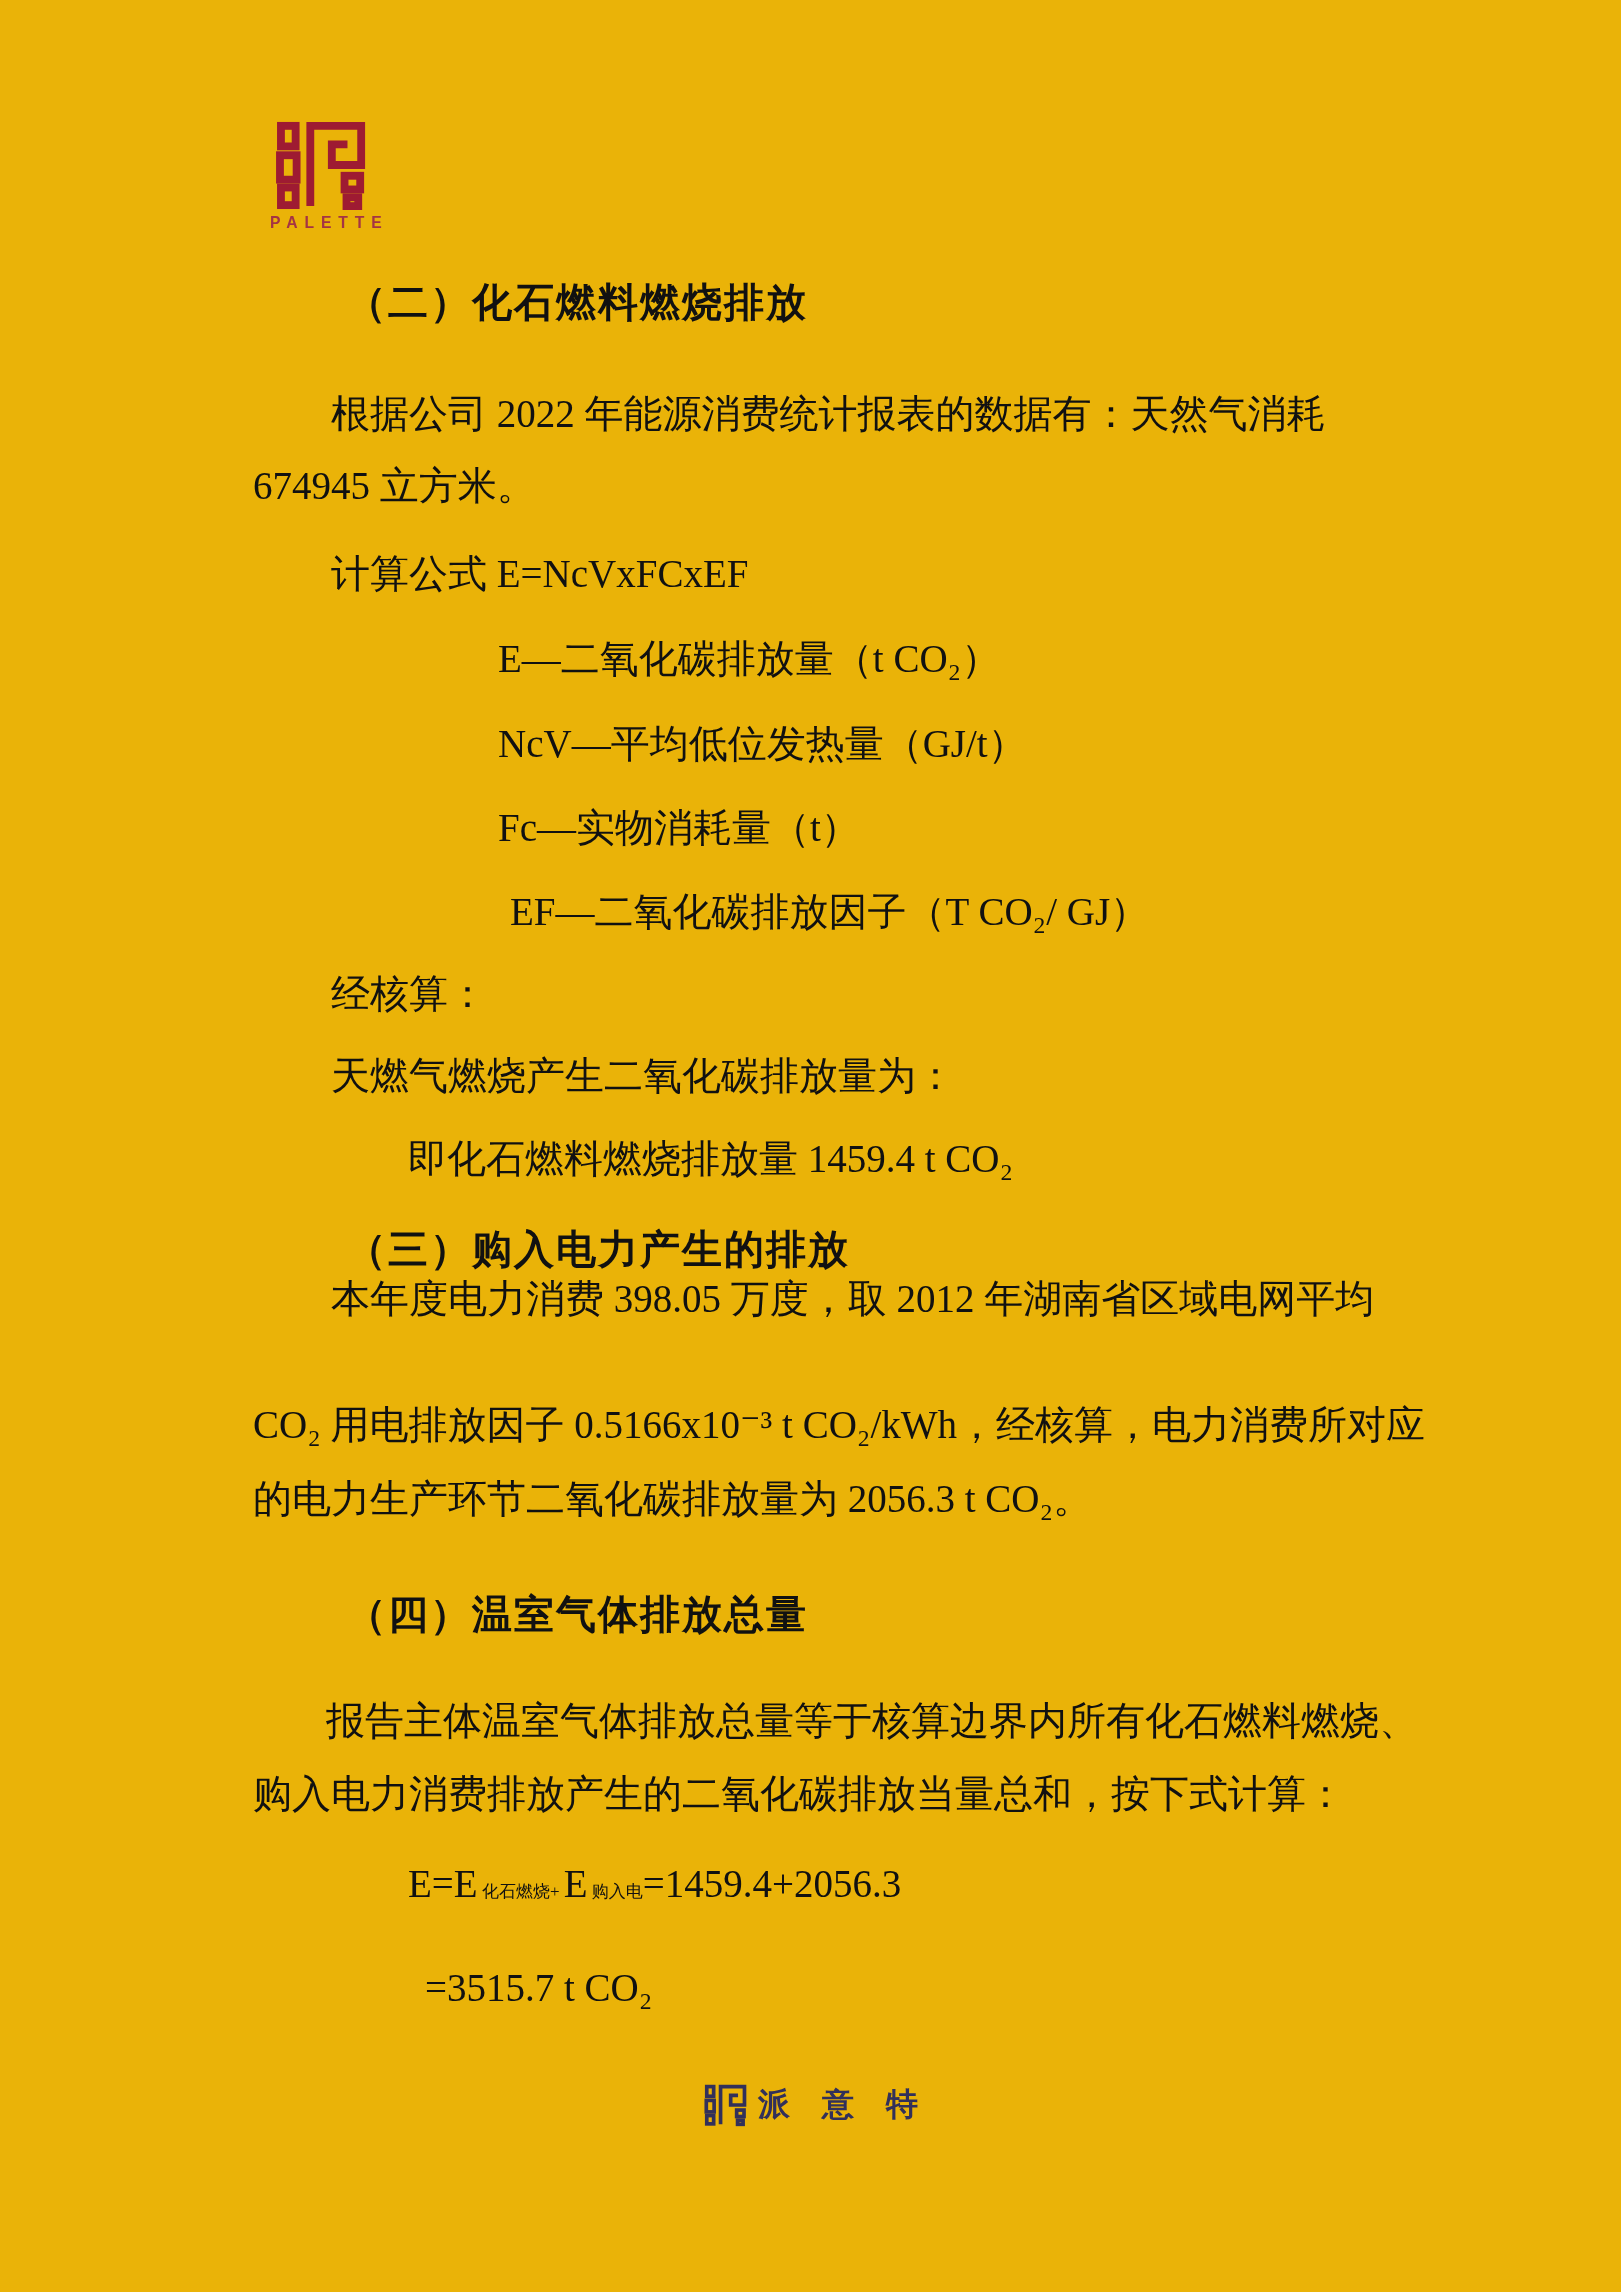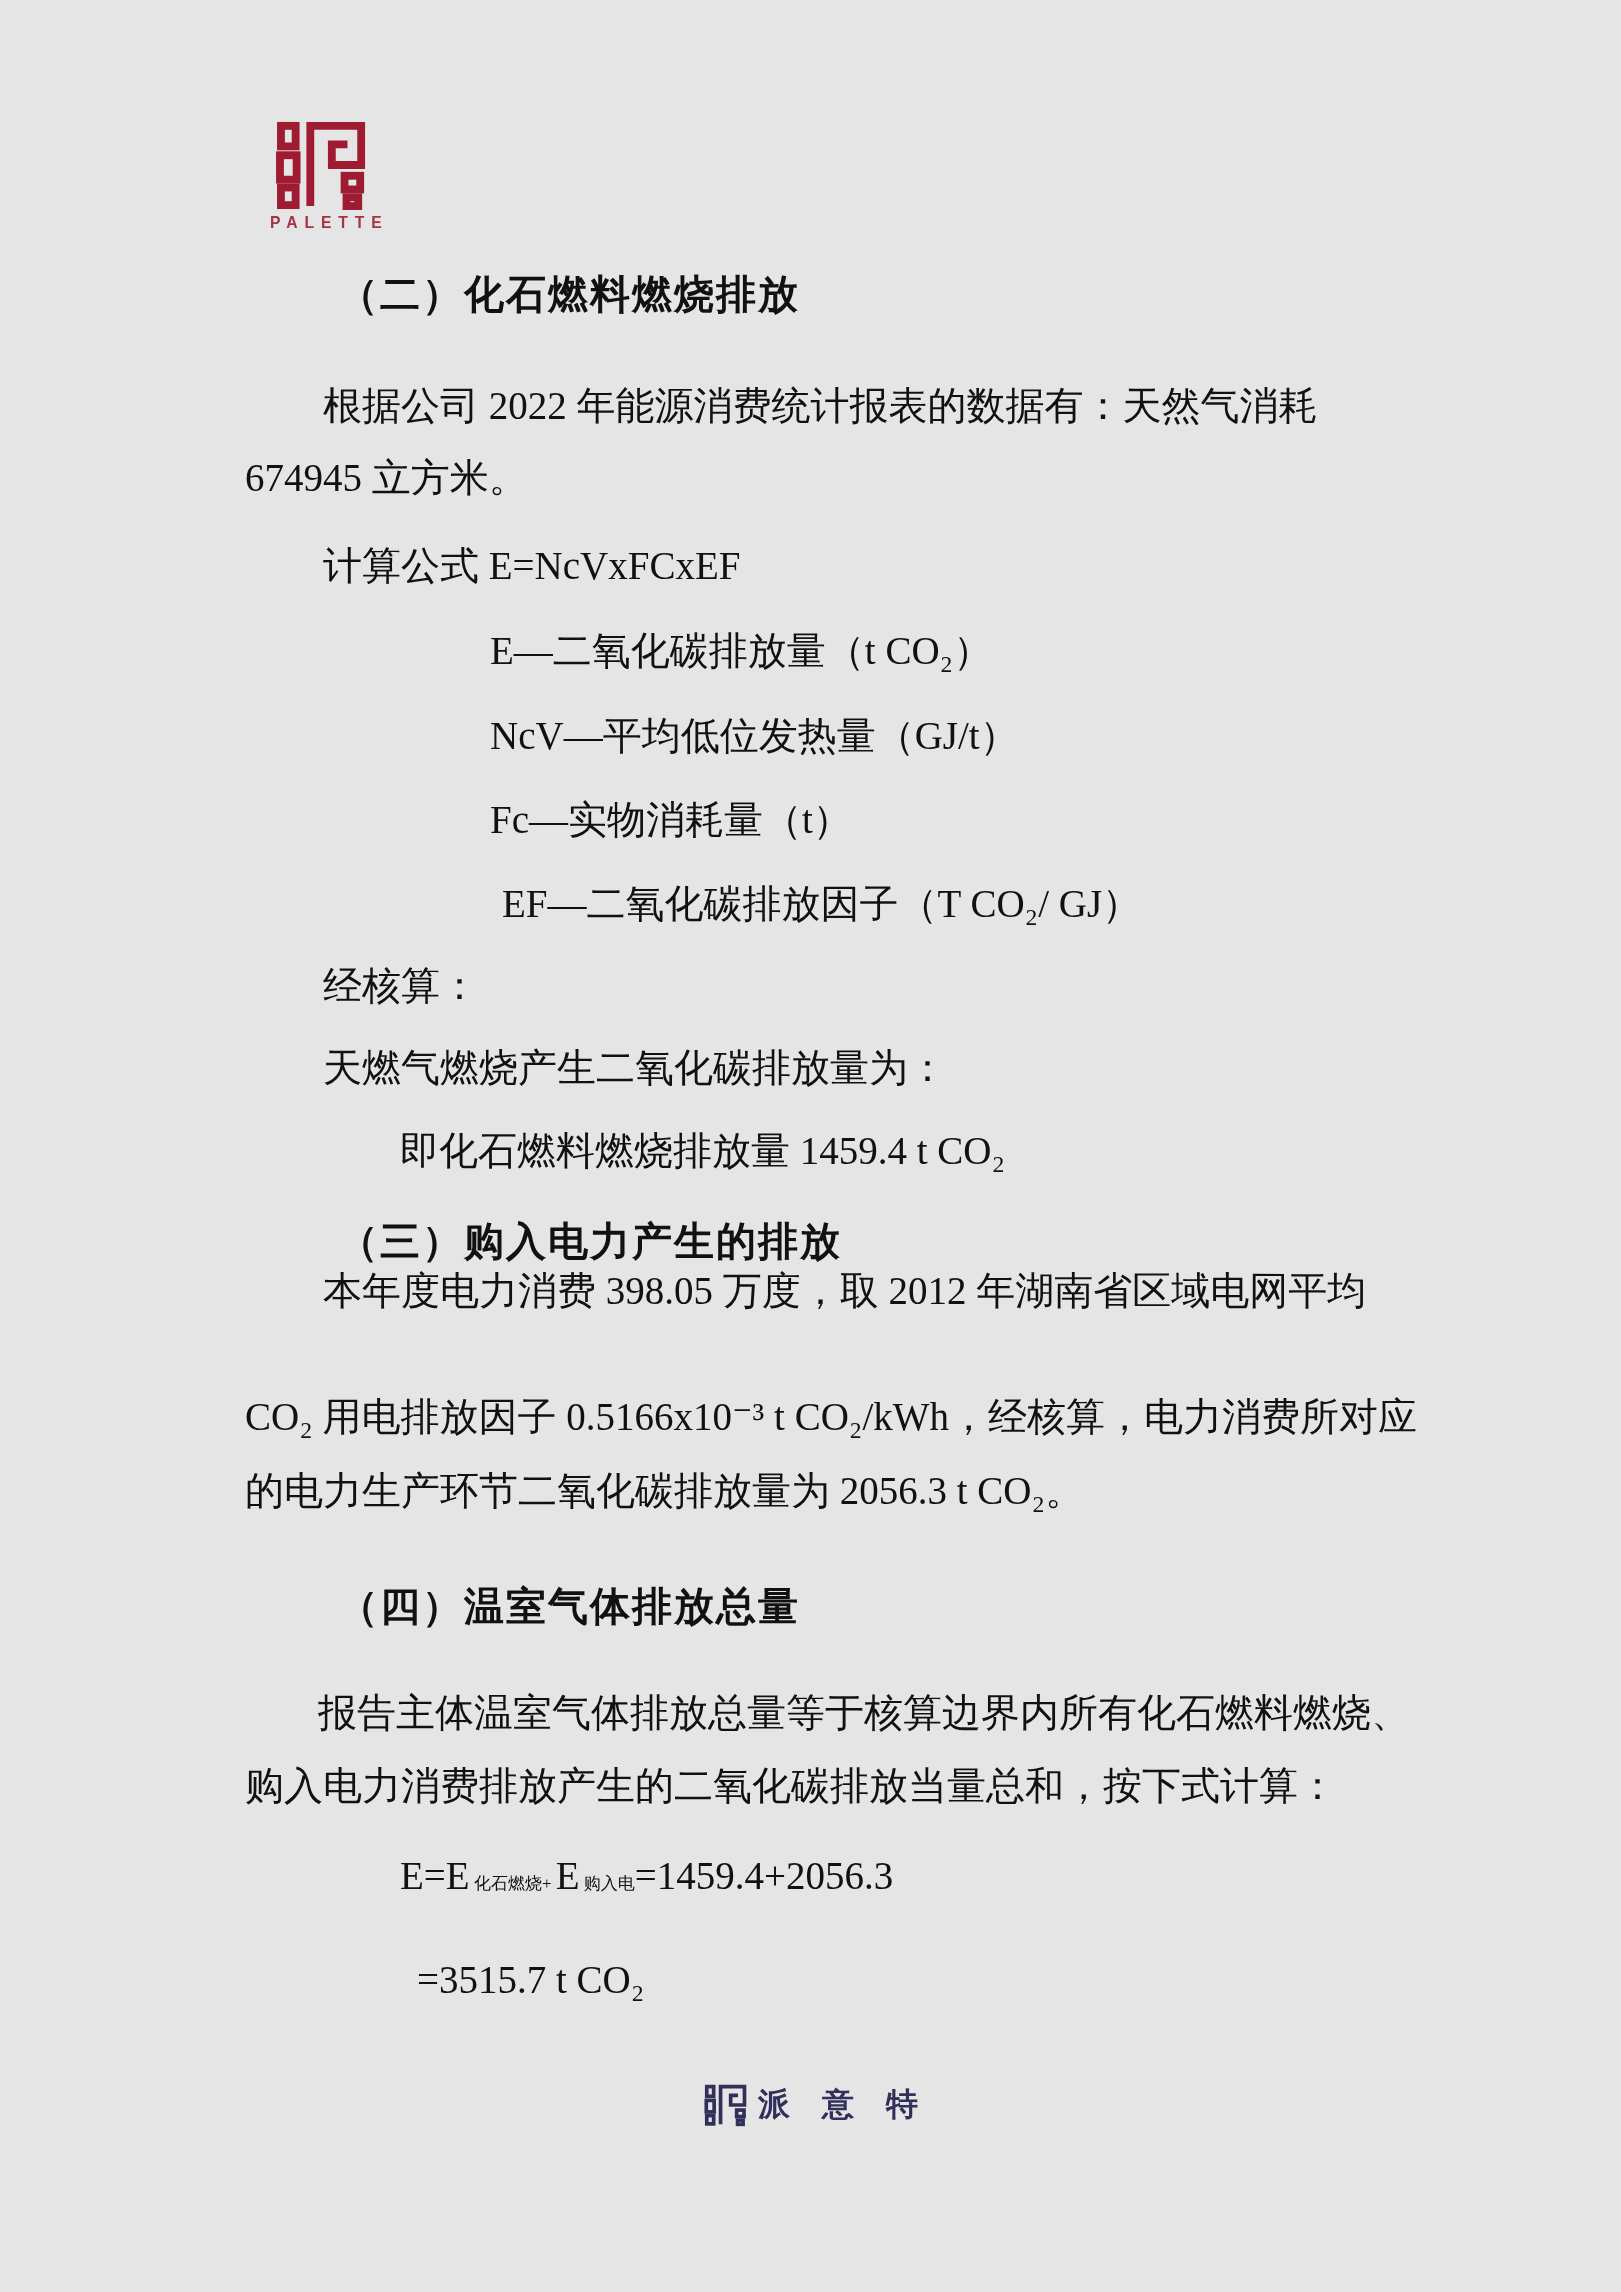--- a/index.html
+++ b/index.html
@@ -1,30 +1,30 @@
 <!DOCTYPE html>
 <html><head>
 <meta charset="utf-8">
 <style>
   html,body{margin:0;padding:0;background:#ffffff;}
   .page{
     position:relative;
     width:1621px;
     height:2293px;
-    background:#e5e5e5;
+    background:#eab308;
     overflow:hidden;
     font-family:"Liberation Serif","DejaVu Serif",serif;
     color:#111111;
   }
   .line{
     position:absolute;
     white-space:nowrap;
     font-size:39px;
     line-height:1.1;
-    margin:0;
+    margin:8px;
     color:#111111;
     font-weight:400;
   }
   .heading{
     font-family:"Liberation Sans","DejaVu Sans",sans-serif;
     font-weight:700;
     font-size:40px;
     letter-spacing:2px;
   }
   .fsub{ font-size:17px; }

